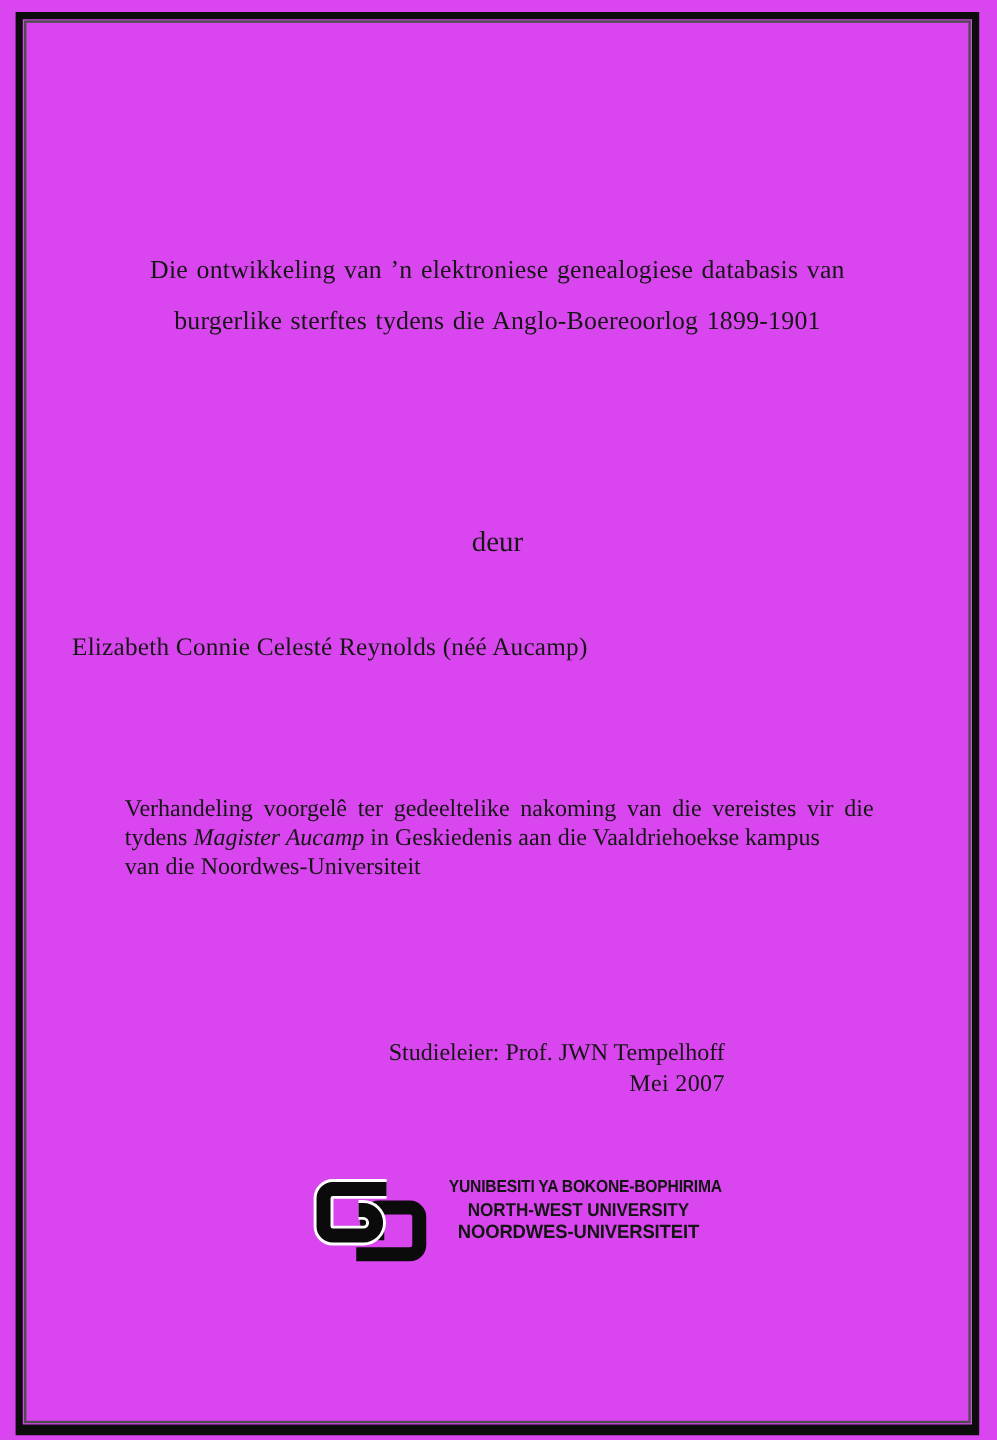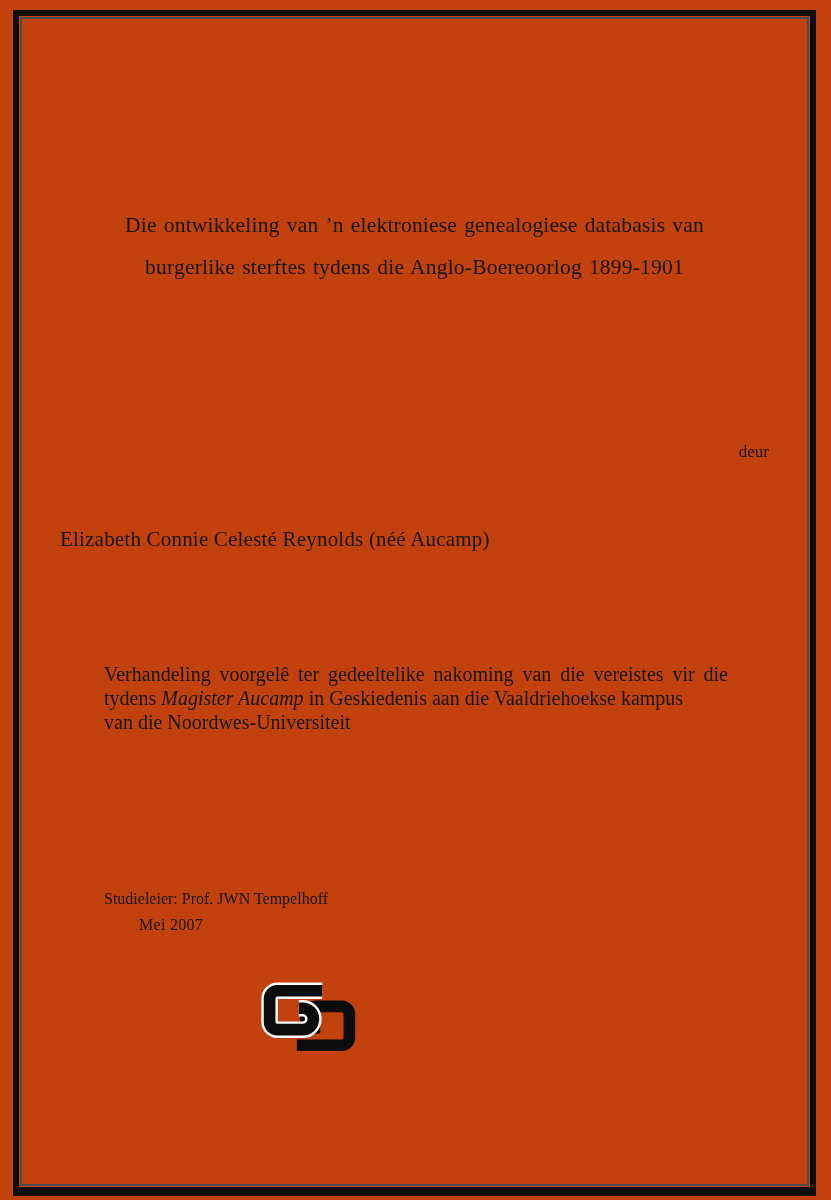--- a/index.html
+++ b/index.html
@@ -6,21 +6,21 @@
     margin: 0;
     padding: 0;
     background: #e8e8e8;
     font-family: "Liberation Serif", "DejaVu Serif", serif;
   }
   .page {
     position: relative;
     width: 831px;
     height: 1200px;
     margin: 0 auto;
-    background: #c2410c;
+    background: #d946ef;
     color: #161616;
     overflow: hidden;
   }
   
   .frame-outer {
     position: absolute;
     top: 10px; left: 13px; right: 15px; bottom: 4px;
     border: solid #0c0c0c;
     border-width: 6px 6px 9px 6px;
   }
@@ -34,45 +34,46 @@
   .title-block {
     top: 204px; left: 60px; right: 62px;
     text-align: center;
     font-size: 21.5px;
     line-height: 42px;
     letter-spacing: 0.2px;
     word-spacing: 1.5px;
   }
   .byline {
     top: 440px; left: 60px; right: 62px;
-    text-align: right;
-    font-size: 17px;
+    text-align: center;
+    font-size: 24px;
     line-height: 24px;
   }
   .author {
     top: 525px; left: 60px; right: 62px;
     text-align: left;
     font-size: 21px;
     line-height: 28px;
     letter-spacing: 0.2px;
   }
   .statement {
     top: 662px; left: 104px; width: 624px;
     font-size: 20px;
     line-height: 24px;
   }
   .statement .line-justified {
     text-align: justify;
     text-align-last: justify;
   }
   .statement .italic { font-style: italic; }
   .credits {
-    top: 886px; left: 104px; width: 500px;
-    font-size: 16px;
+    top: 864px; left: 104px; width: 500px;
+    font-size: 20px;
     line-height: 26px;
+    text-align: right;
   }
   .credits .date-line { letter-spacing: 0.3px; margin-left: 35px; }
 
   .logo {
     top: 975px; left: 256px; width: 360px; height: 90px;
   }
   .logo-mark {
     position: absolute;
     top: 2px; left: 0;
     width: 107px; height: 82px;
@@ -121,15 +122,20 @@
   </div>
 
   <div class="abs logo">
     <svg class="logo-mark" viewBox="0 0 110 84" xmlns="http://www.w3.org/2000/svg" aria-hidden="true">
 
       <path d="M 42 70 H 88 A 8 8 0 0 0 96 62 V 38 A 8 8 0 0 0 88 30 H 62 A 11 11 0 1 0 62 52 H 66" fill="none" stroke="#0b0b0b" stroke-width="12" stroke-linecap="butt"></path>
 
       <path d="M 68 14 H 22 A 8 8 0 0 0 14 22 V 46 A 8 8 0 0 0 22 54 H 48 A 11 11 0 1 0 48 32 H 44" fill="none" stroke="#fefefe" stroke-width="17" stroke-linecap="butt"></path>
       <path d="M 68 14 H 22 A 8 8 0 0 0 14 22 V 46 A 8 8 0 0 0 22 54 H 48 A 11 11 0 1 0 48 32 H 44" fill="none" stroke="#0b0b0b" stroke-width="12" stroke-linecap="butt"></path>
     </svg>
+    <div class="logo-text">
+      <div class="lt1">YUNIBESITI YA BOKONE-BOPHIRIMA</div>
+      <div class="lt2">NORTH-WEST UNIVERSITY</div>
+      <div class="lt3">NOORDWES-UNIVERSITEIT</div>
+    </div>
   </div>
 
 </div>
 
 </body></html>

